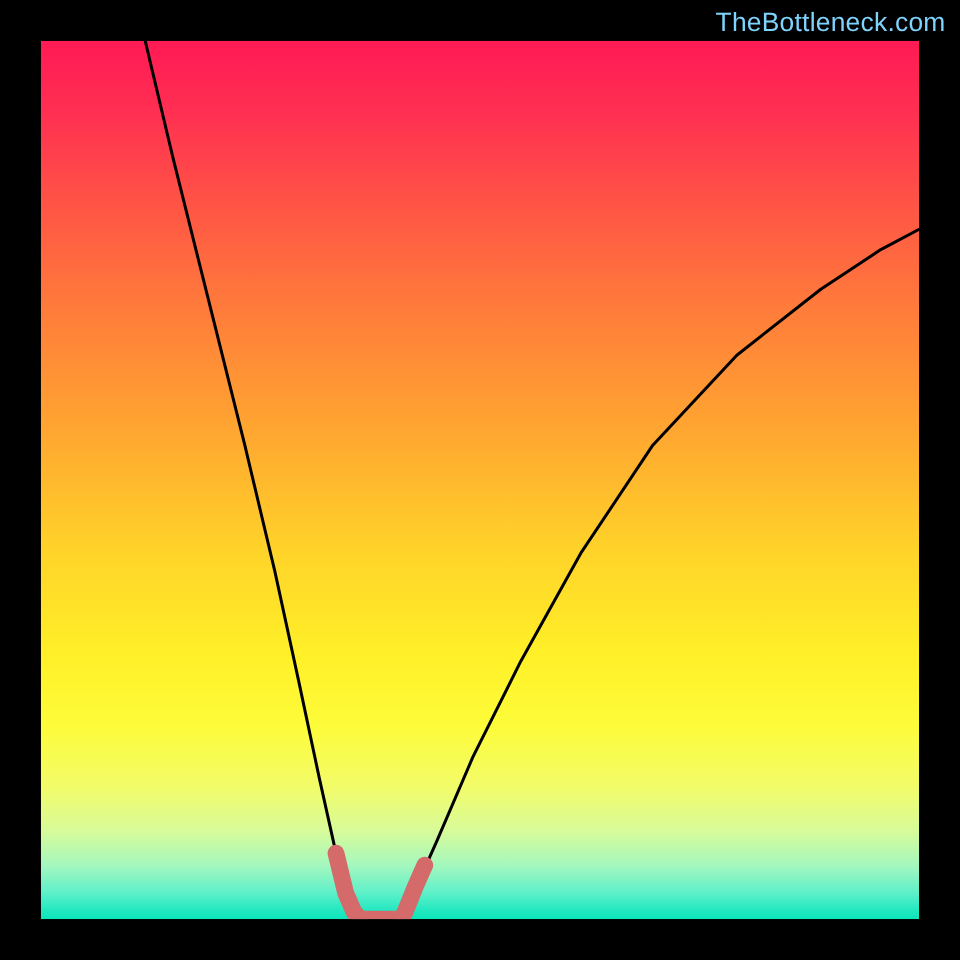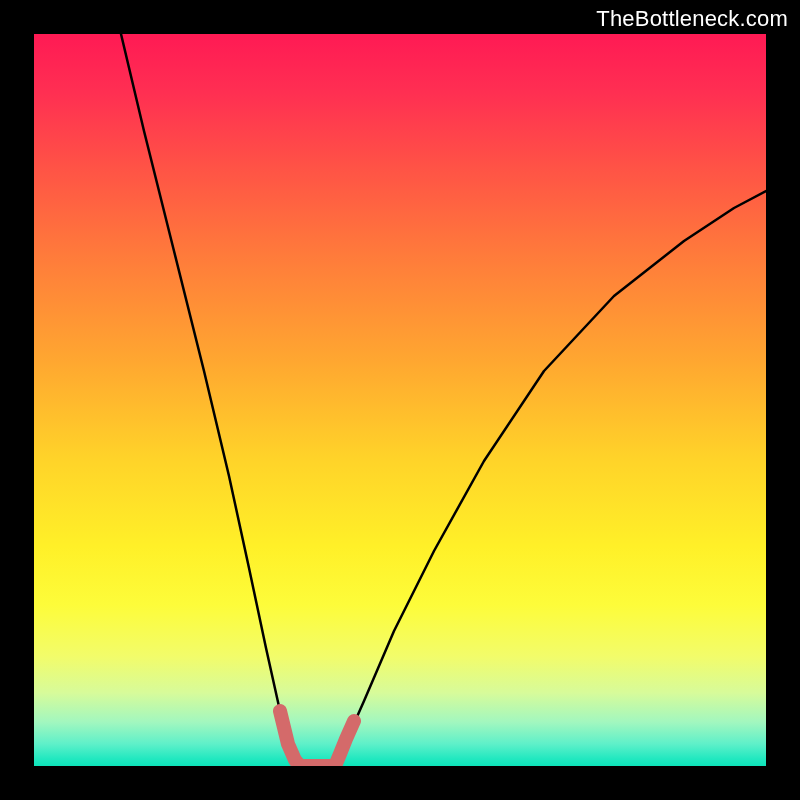--- a/index.html
+++ b/index.html
@@ -8,21 +8,21 @@
     height: 800px;
     background: #000;
     position: relative;
     overflow: hidden;
     font-family: Arial, Helvetica, sans-serif;
   }
   .watermark {
     position: absolute;
     top: 6px;
     right: 12px;
-    color: #ffffff;
+    color: #7dd3fc;
     font-size: 22px;
     font-weight: 500;
     z-index: 20;
     letter-spacing: 0.2px;
   }
   .plot-area {
     position: absolute;
     left: 34px;
     top: 34px;
     width: 732px;

